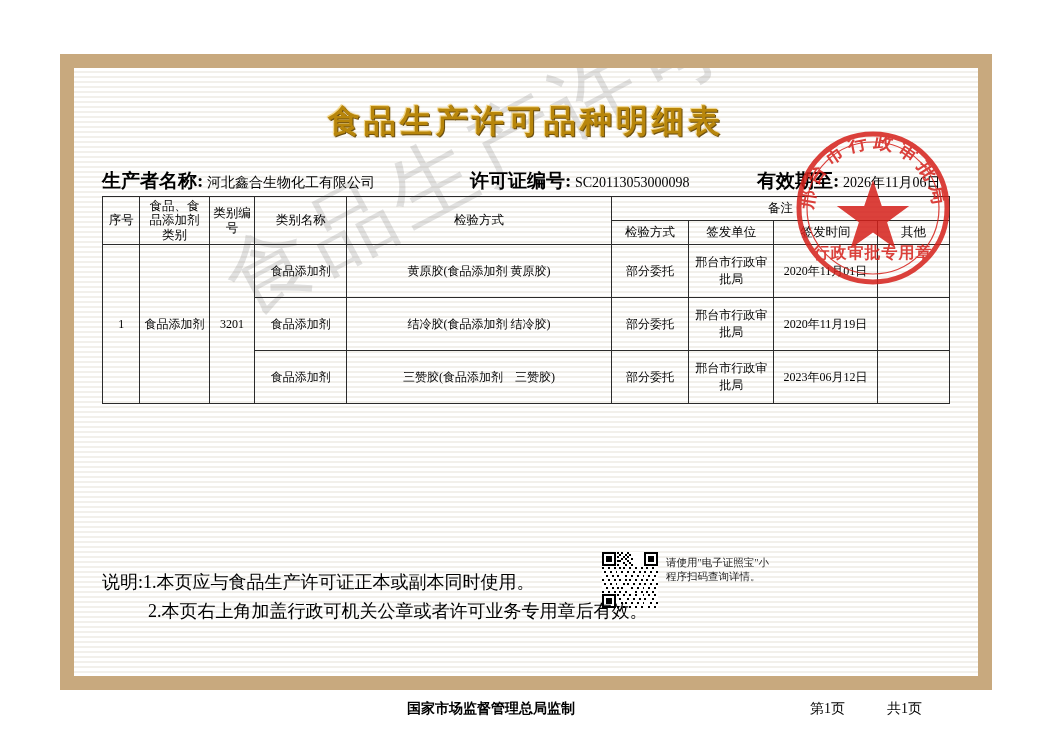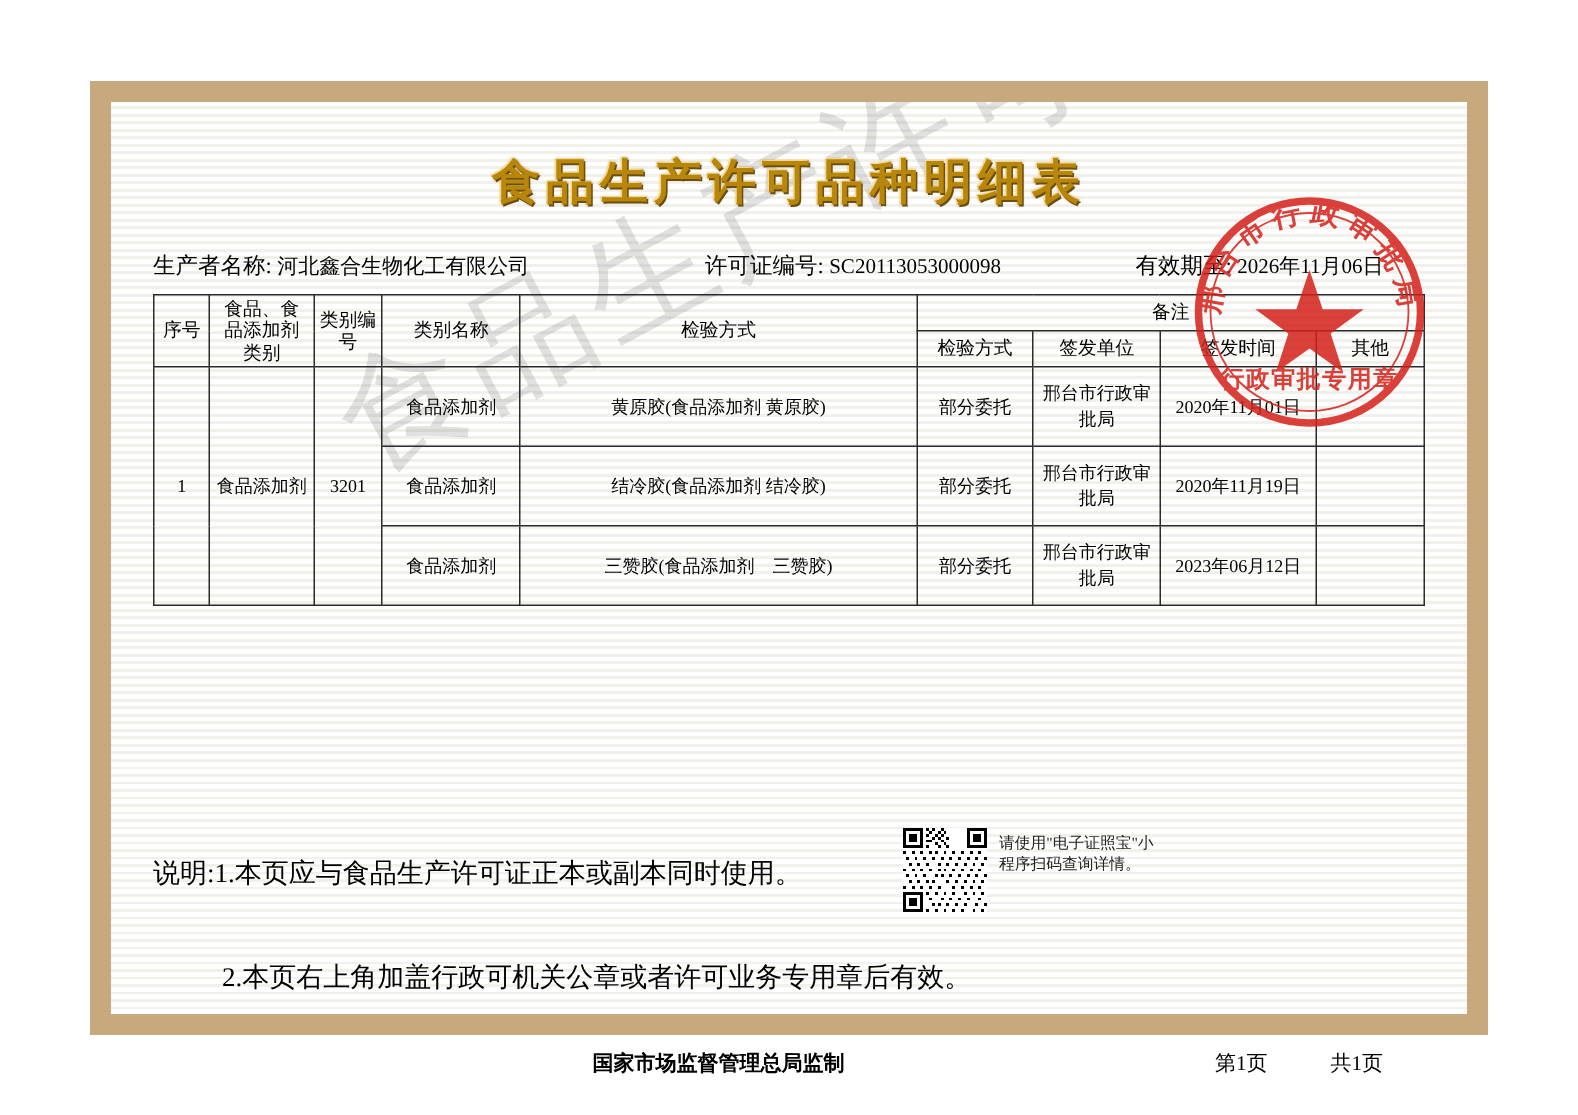--- a/index.html
+++ b/index.html
@@ -115,22 +115,22 @@
   
   #header-line {
     position: absolute;
     left: 28px;
     top: 100px;
     width: 848px;
     height: 24px;
     font-size: 14.5px;
   }
   .hdr-label {
-    font-weight: normal;
-    font-size: 15px;
+    font-weight: bold;
+    font-size: 19px;
   }
   .hdr-value {
     font-size: 14px;
   }
   #hdr-producer {
     position: absolute;
     left: 0;
     top: 0;
     white-space: nowrap;
   }
@@ -217,35 +217,35 @@
   
   #notes {
     position: absolute;
     left: 28px;
     top: 500px;
     width: 600px;
     font-size: 18px;
     line-height: 1.6;
   }
   #notes .note-line { white-space: nowrap; }
-  #notes .note-indent { padding-left: 46px; margin-top: 40px; }
+  #notes .note-indent { padding-left: 46px; }
   .notes-label { font-weight: normal; }
 
   
   #footer {
     position: absolute;
     left: 0;
     top: 700px;
     width: 1052px;
     height: 30px;
     font-size: 14px;
   }
   #footer-center {
     position: absolute;
-    left: 0;
+    left: 12px;
     width: 958px;
     text-align: center;
     font-weight: bold;
   }
   #footer-pages {
     position: absolute;
     left: 810px;
     top: 0;
     font-size: 14px;
     white-space: nowrap;

